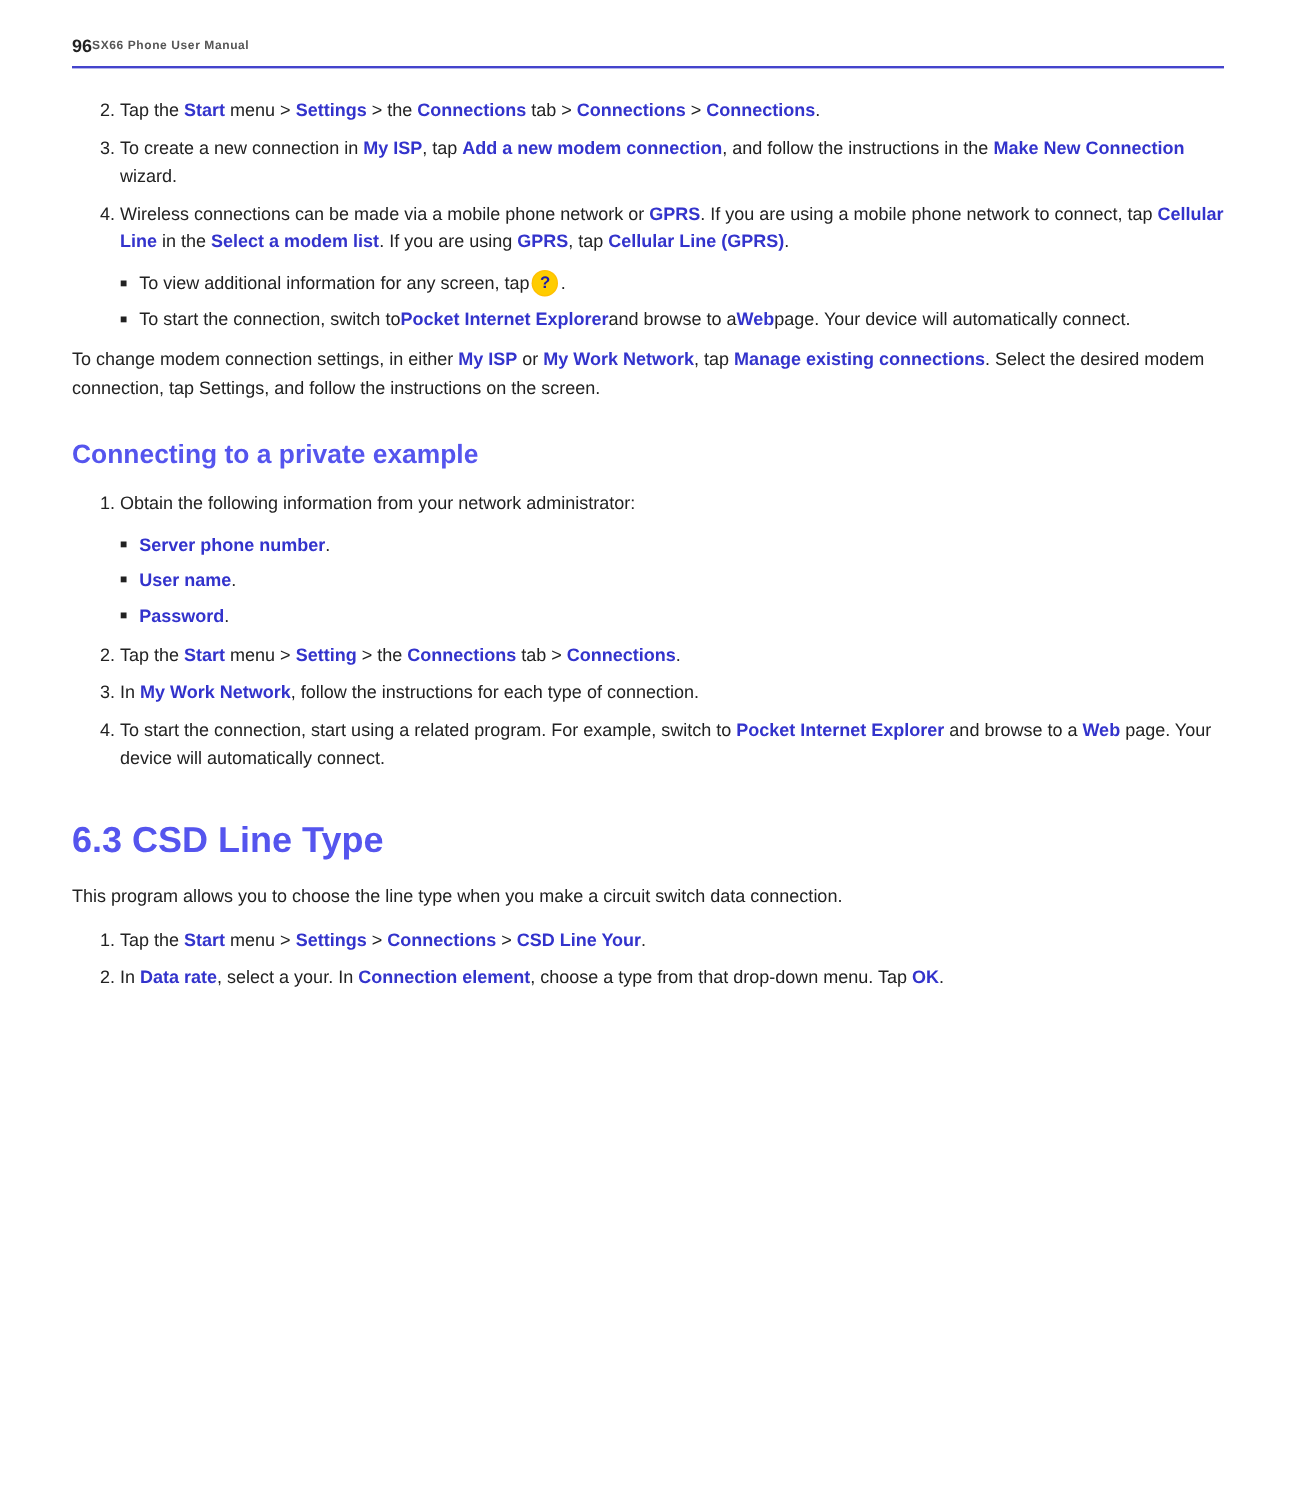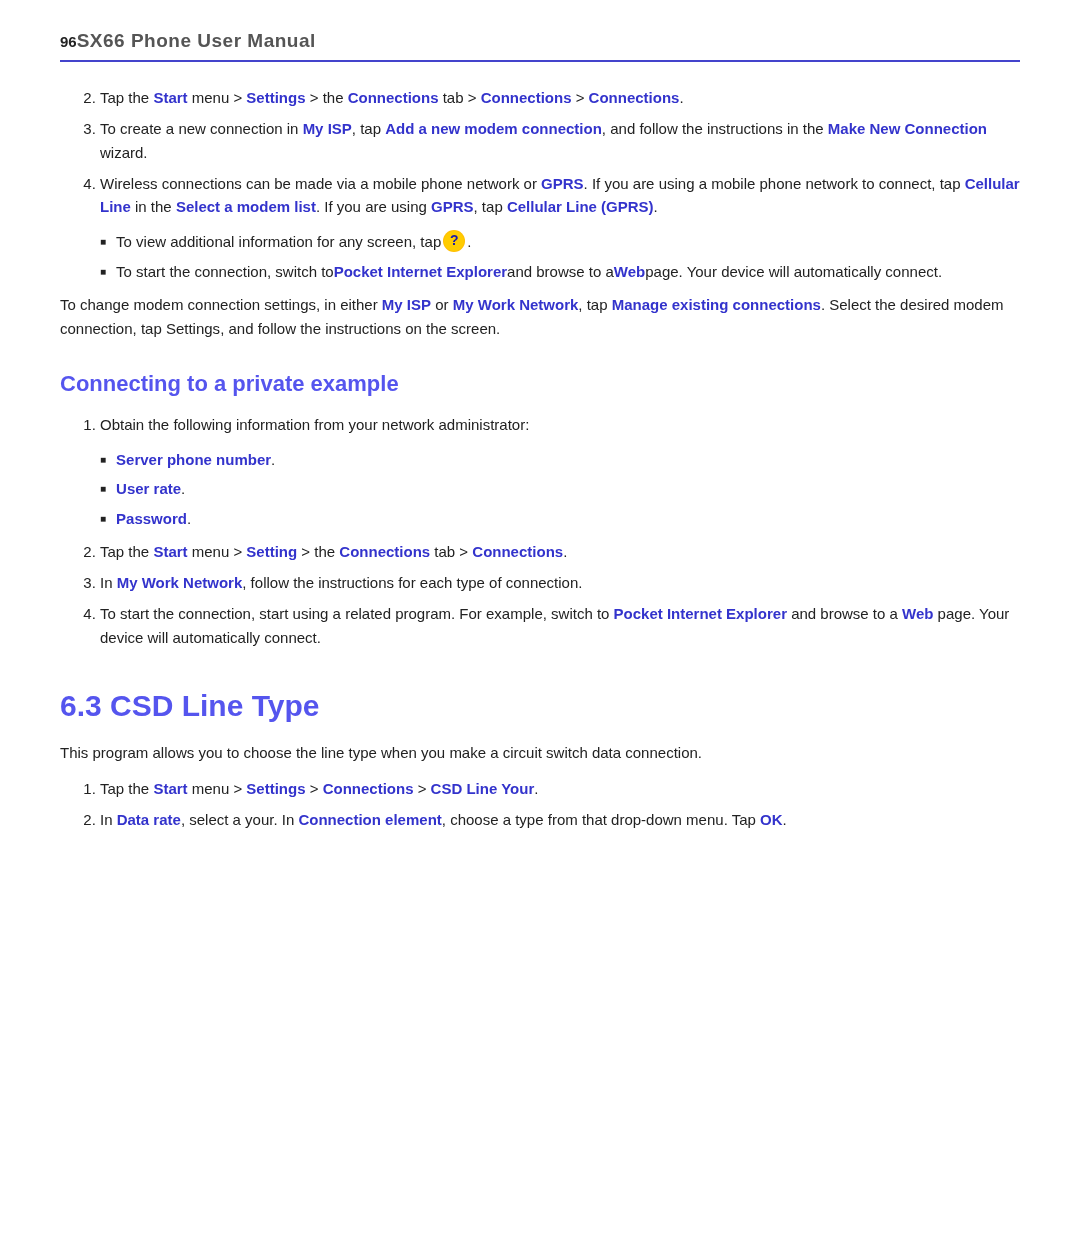--- a/index.html
+++ b/index.html
@@ -30,21 +30,21 @@
       margin-bottom: 24px;
     }
 
     .page-number {
       font-size: 15px;
       font-weight: bold;
       color: #222;
     }
 
     .page-title {
-      font-size: 19px;
+      font-size: 10px;
       font-weight: bold;
       color: #555;
       letter-spacing: 0.5px;
     }
 
     .blue-link {
       color: #3333cc;
       font-weight: bold;
     }
 
@@ -175,21 +175,21 @@
         <span>Obtain the following information from your network administrator:</span>
       </li>
     </ol>
 
     <ul class="square-bullets">
       <li>
         <span class="blue-link">Server phone number</span>
           <span>.</span>
       </li>
       <li>
-        <span class="blue-link">User rate</span>
+        <span class="blue-link">User name</span>
           <span>.</span>
       </li>
       <li>
         <span class="blue-link">Password</span>
           <span>.</span>
       </li>
     </ul>
 
     <ol start="2">
       <li>

